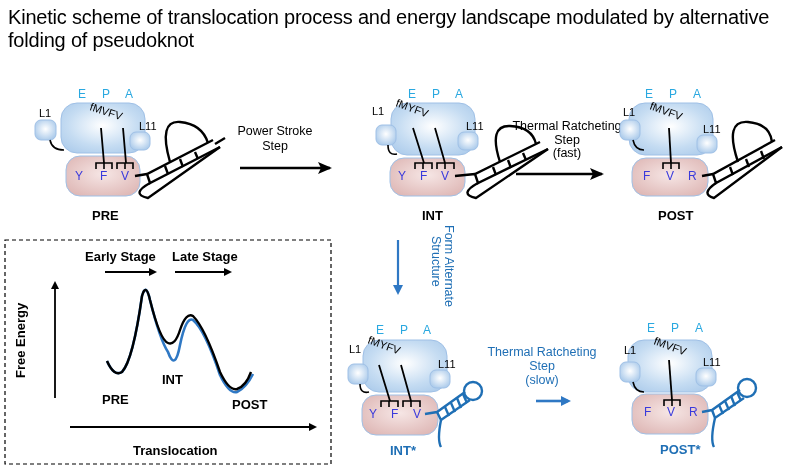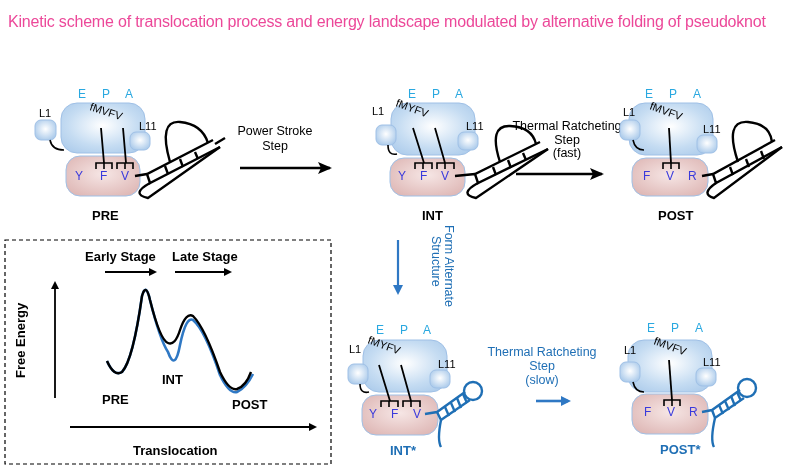--- a/index.html
+++ b/index.html
@@ -1,17 +1,17 @@
 <!DOCTYPE html>
 <html><head>
 <meta charset="utf-8">
 <style>
   html,body{margin:0;padding:0;background:#fff;}
   body{width:800px;height:471px;position:relative;overflow:hidden;font-family:"Liberation Sans",sans-serif;}
-  .title{position:absolute;left:8px;top:6px;width:790px;font-size:16px;line-height:32px;color:#ec4899;letter-spacing:-0.2px;}
+  .title{position:absolute;left:8px;top:6px;width:790px;font-size:20px;line-height:23px;color:#000000;letter-spacing:-0.2px;}
   svg{position:absolute;left:0;top:0;}
   .lbl{font-family:"Liberation Sans",sans-serif;}
 </style>
 </head>
 <body>
 
 <div class="title">Kinetic scheme of translocation process and energy landscape modulated by alternative folding of pseudoknot</div>
 
 <svg width="800" height="471" viewBox="0 0 800 471">
   <defs>

